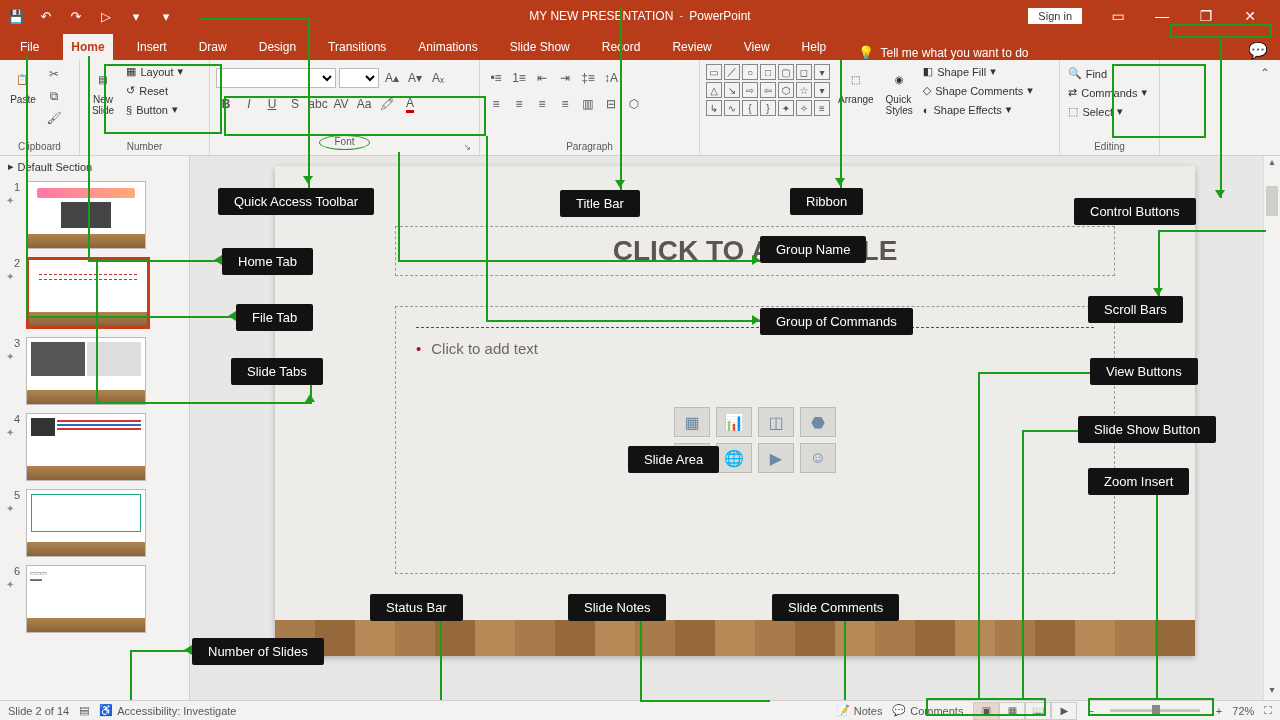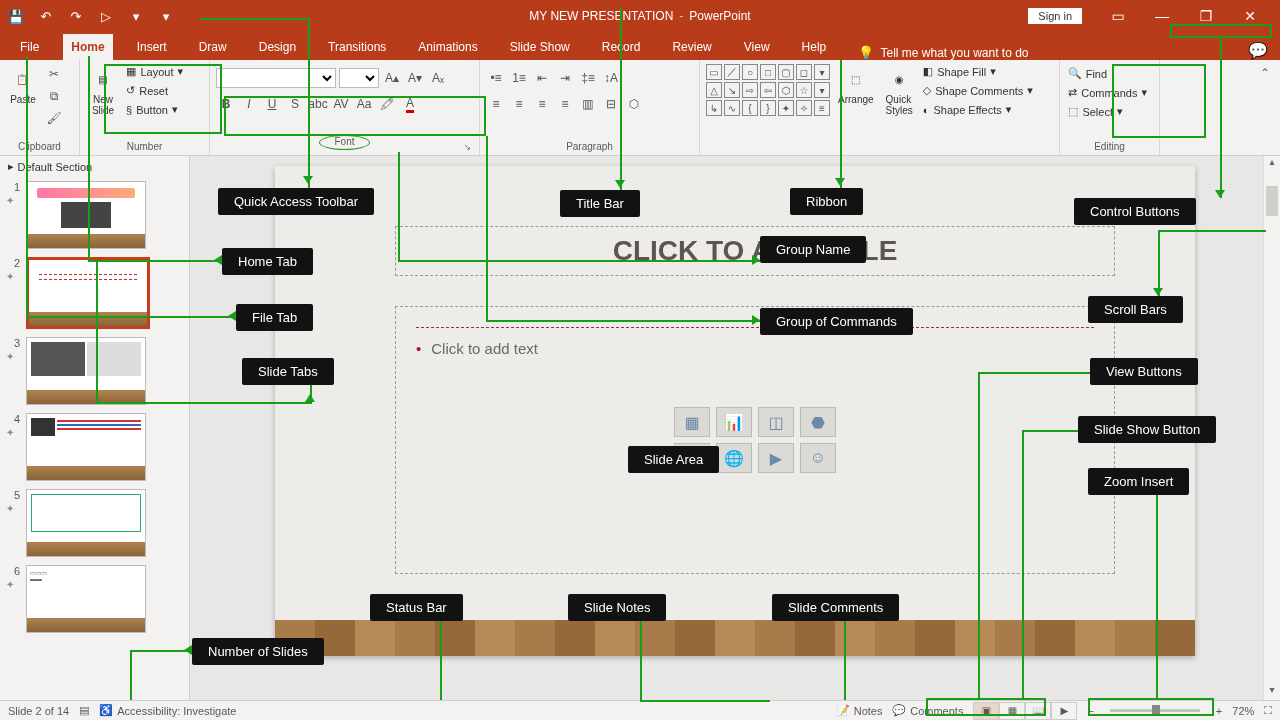--- a/index.html
+++ b/index.html
@@ -459,21 +459,21 @@
 <div class="callout" style="left:236px;top:304px">File Tab</div>
 <div class="line h" style="left:26px;top:316px;width:210px"></div>
 <div class="arrowhead left" style="left:228px;top:311px"></div>
 <div class="line v" style="left:26px;top:56px;height:260px"></div>
 
 <div class="callout" style="left:760px;top:308px">Group of Commands</div>
 <div class="line h" style="left:486px;top:320px;width:274px"></div>
 <div class="arrowhead right" style="left:752px;top:315px"></div>
 <div class="line v" style="left:486px;top:136px;height:184px"></div>
 
-<div class="callout" style="left:242px;top:358px">Slide Tabs</div>
+<div class="callout" style="left:231px;top:358px">Slide Tabs</div>
 <div class="line v" style="left:310px;top:380px;height:22px"></div>
 <div class="line h" style="left:96px;top:402px;width:216px"></div>
 <div class="arrowhead up" style="left:305px;top:394px"></div>
 <div class="line v" style="left:96px;top:260px;height:142px"></div>
 
 <div class="callout" style="left:1088px;top:296px">Scroll Bars</div>
 <div class="line v" style="left:1158px;top:230px;height:66px"></div>
 <div class="arrowhead down" style="left:1153px;top:288px"></div>
 <div class="line h" style="left:1158px;top:230px;width:108px"></div>
 

